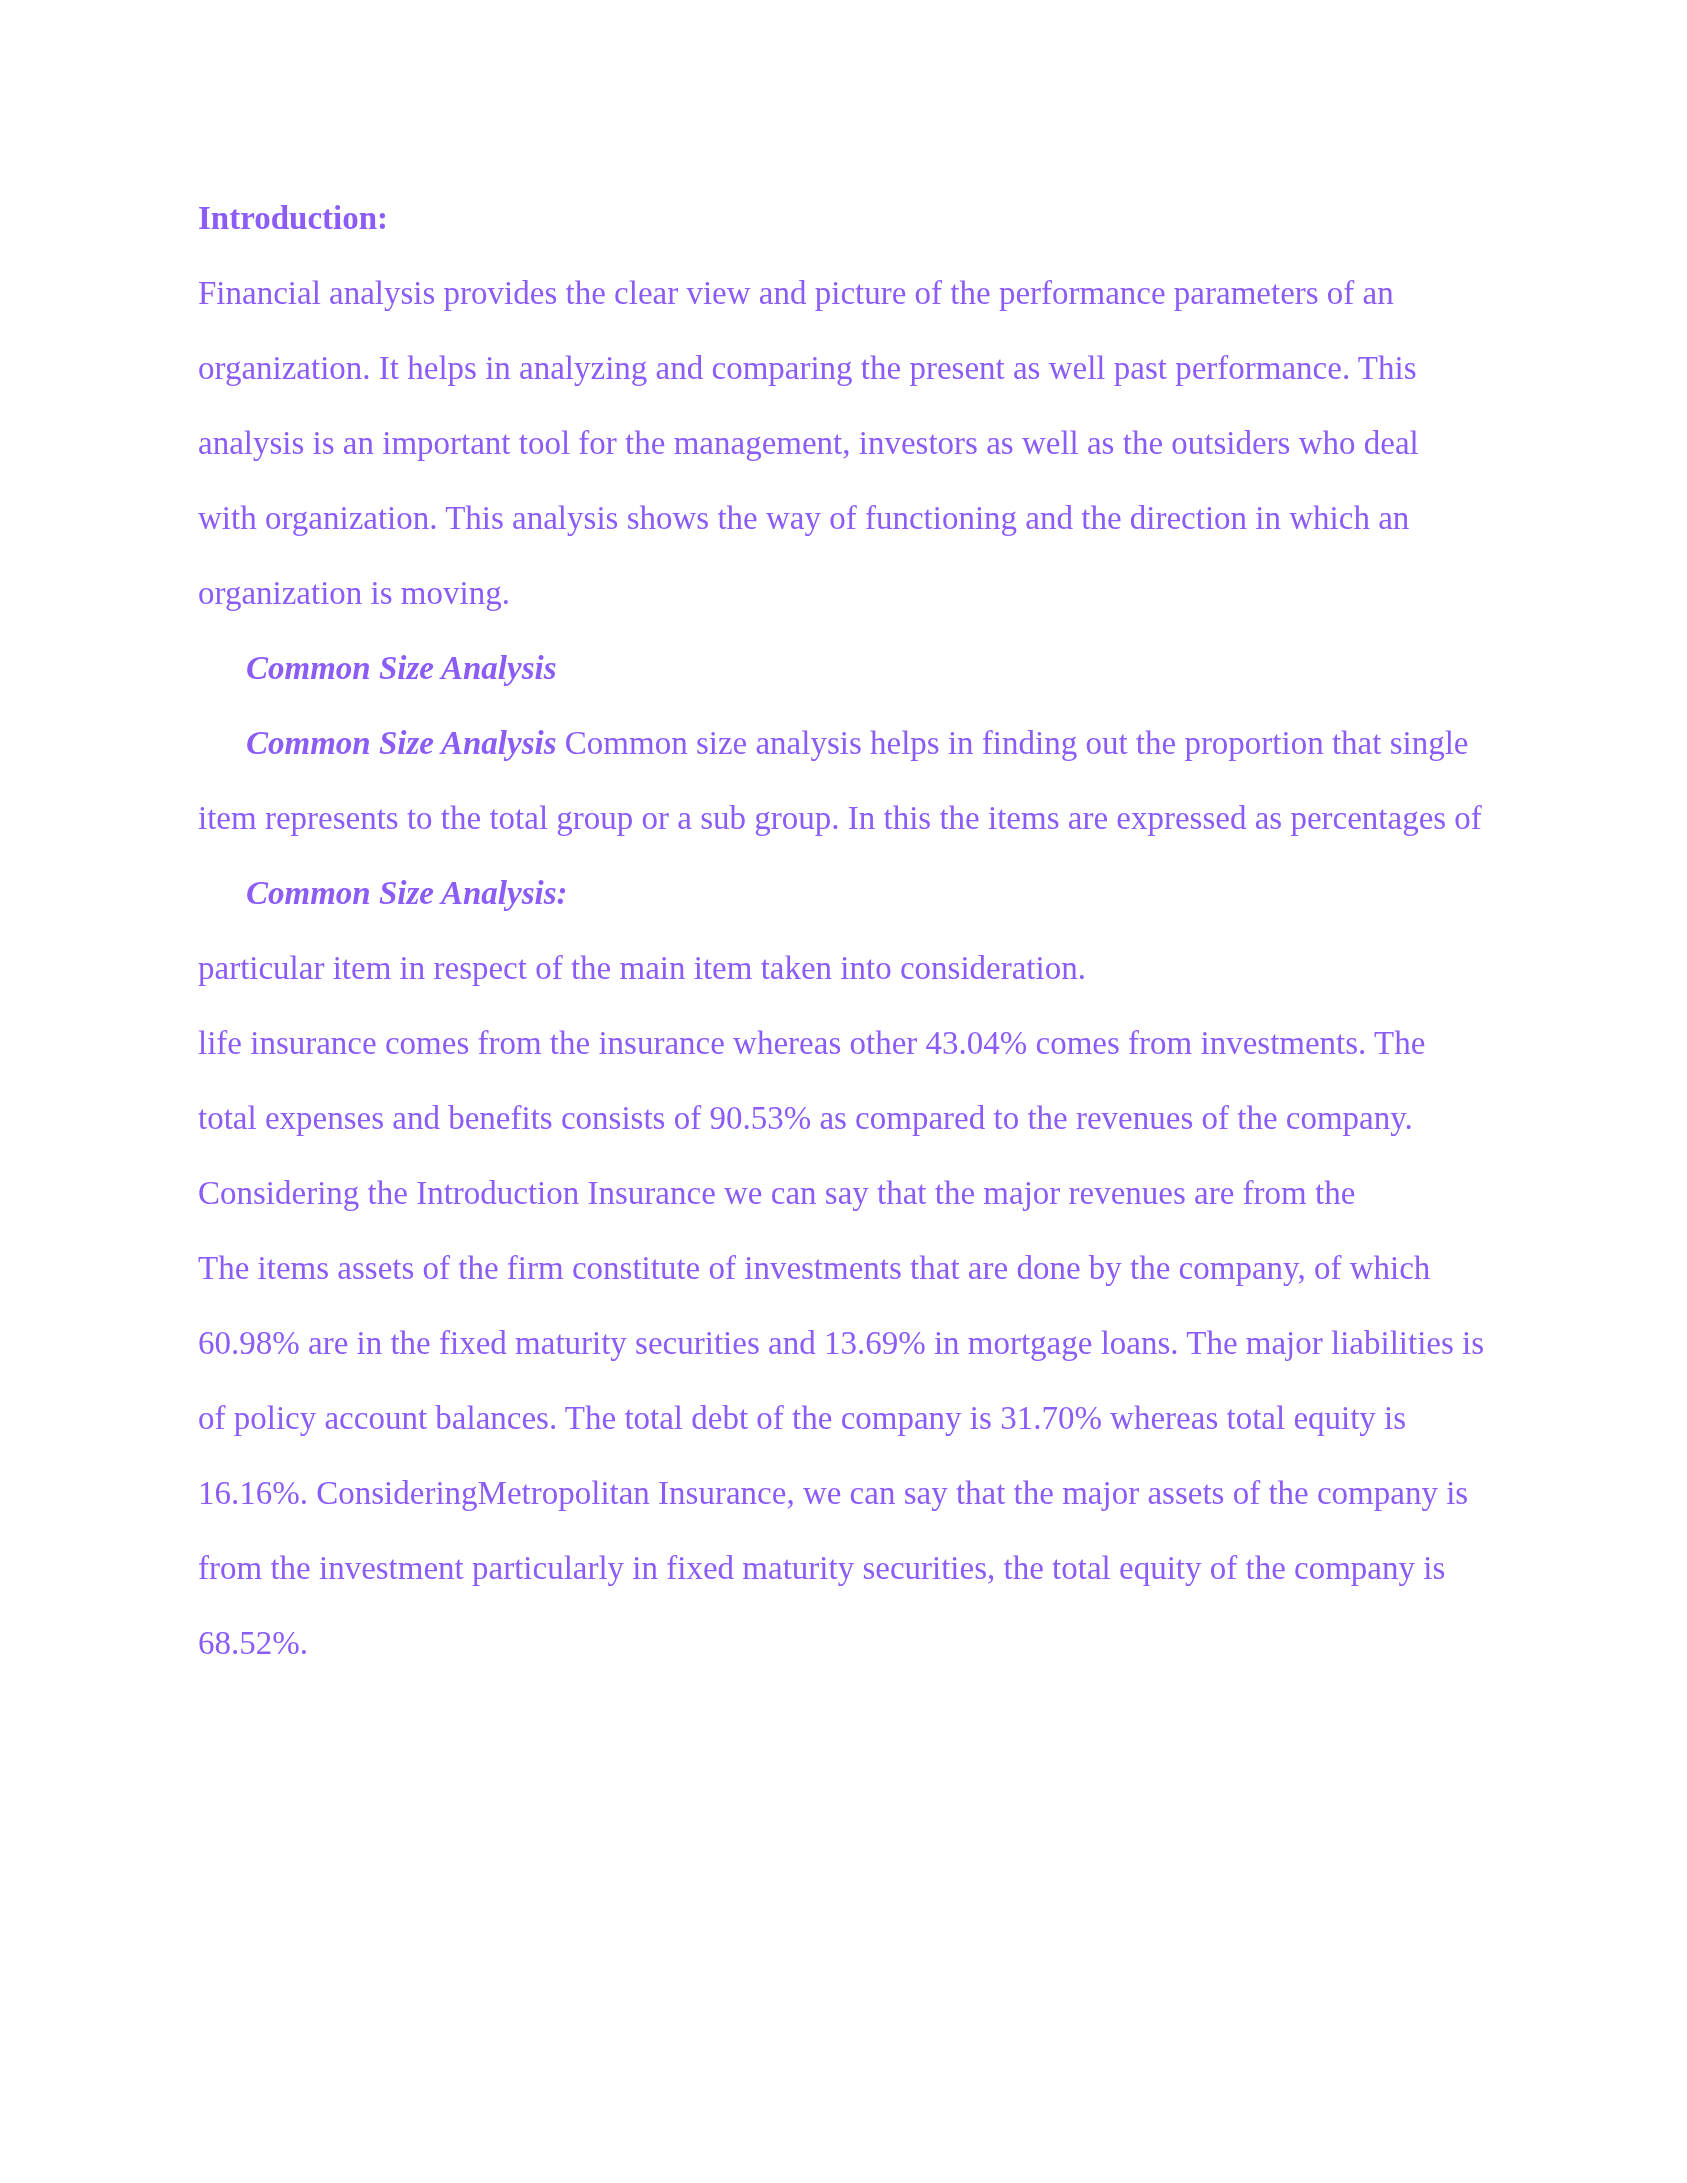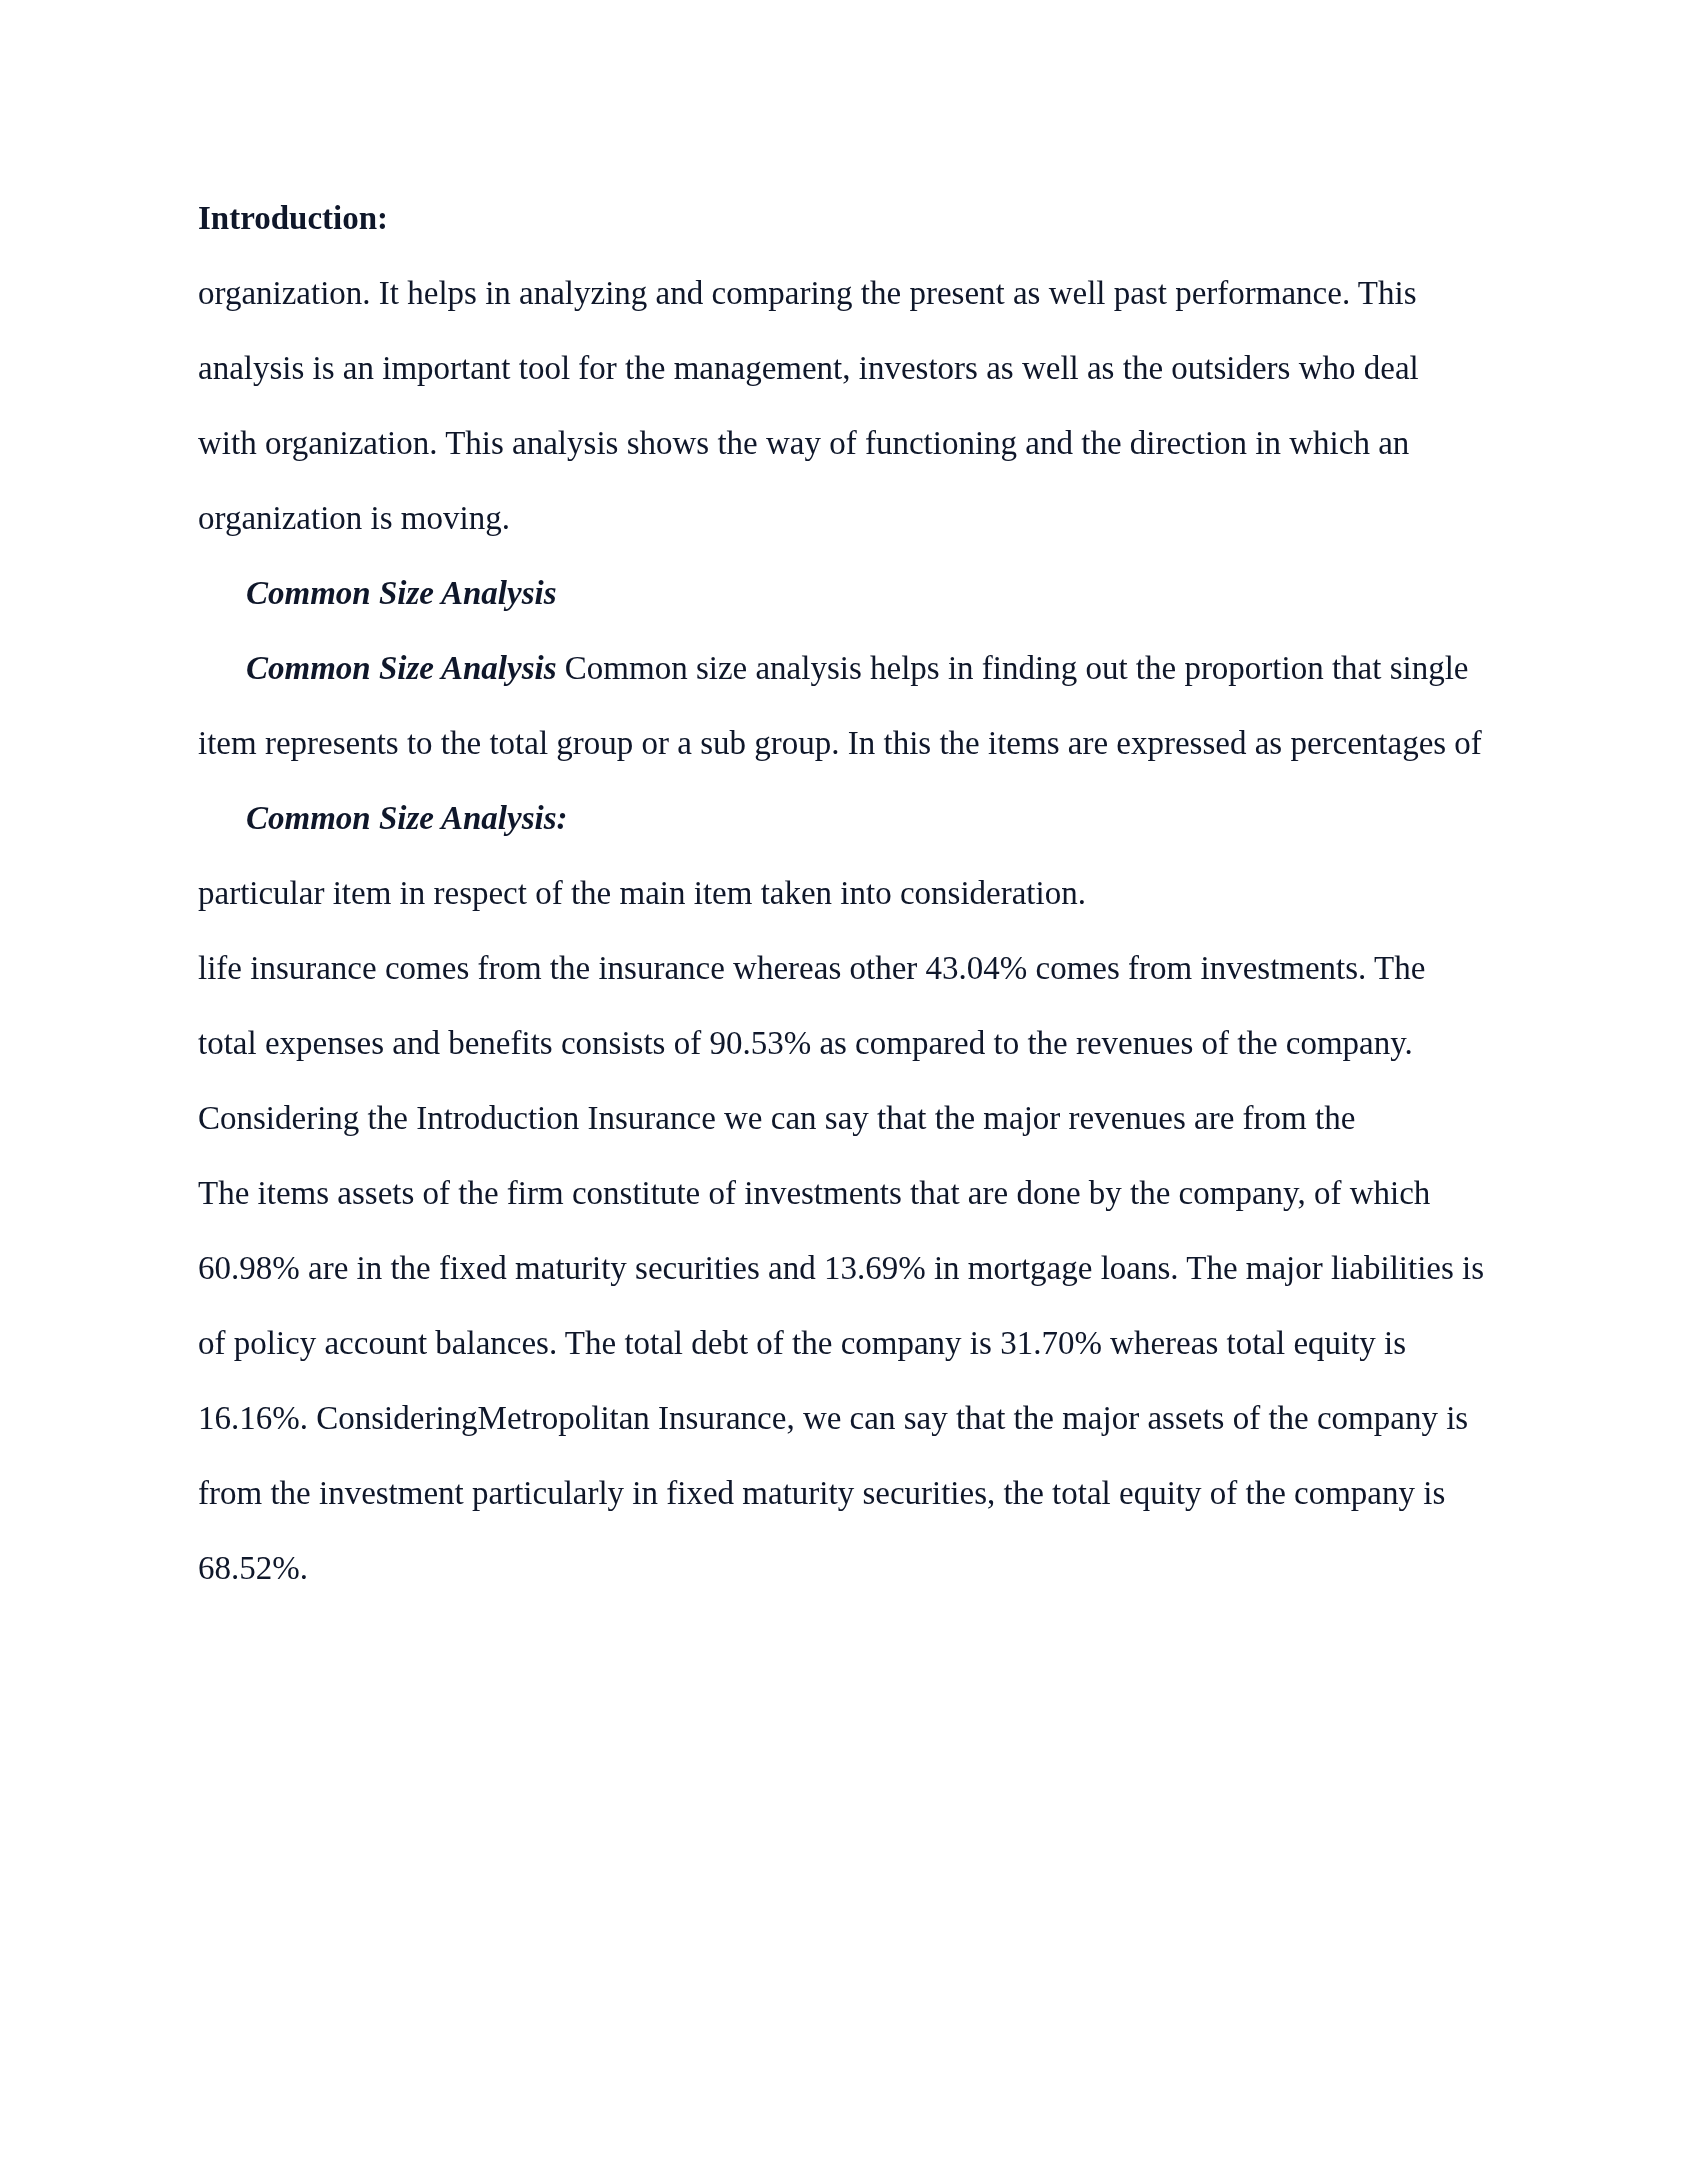--- a/index.html
+++ b/index.html
@@ -15,21 +15,21 @@
     overflow: hidden;
   }
   .text-block {
     position: absolute;
     left: 198px;
     top: 181px;
     width: 1290px;
     font-family: "Liberation Serif", "DejaVu Serif", serif;
     font-size: 33px;
     line-height: 75px;
-    color: #0f172a;
+    color: #8b5cf6;
   }
   .line {
     white-space: pre;
     height: 75px;
   }
   .bold {
     font-weight: bold;
   }
   .bolditalic {
     font-weight: bold;
@@ -38,20 +38,21 @@
   }
 </style>
 </head>
 <body>
 
 <div class="page">
   <div class="text-block">
 
     <div class="line bold">Introduction:</div>
 
+    <div class="line">Financial analysis provides the clear view and picture of the performance parameters of an</div>
     <div class="line">organization. It helps in analyzing and comparing the present as well past performance. This</div>
     <div class="line">analysis is an important tool for the management, investors as well as the outsiders who deal</div>
     <div class="line">with organization. This analysis shows the way of functioning and the direction in which an</div>
     <div class="line">organization is moving.</div>
 
     <div class="line bolditalic">Common Size Analysis</div>
 
     <div class="line"><span class="bolditalic">Common Size Analysis</span><span> Common size analysis helps in finding out the proportion that single</span></div>
     <div class="line">item represents to the total group or a sub group. In this the items are expressed as percentages of</div>
     <div class="line bolditalic">Common Size Analysis:</div>

